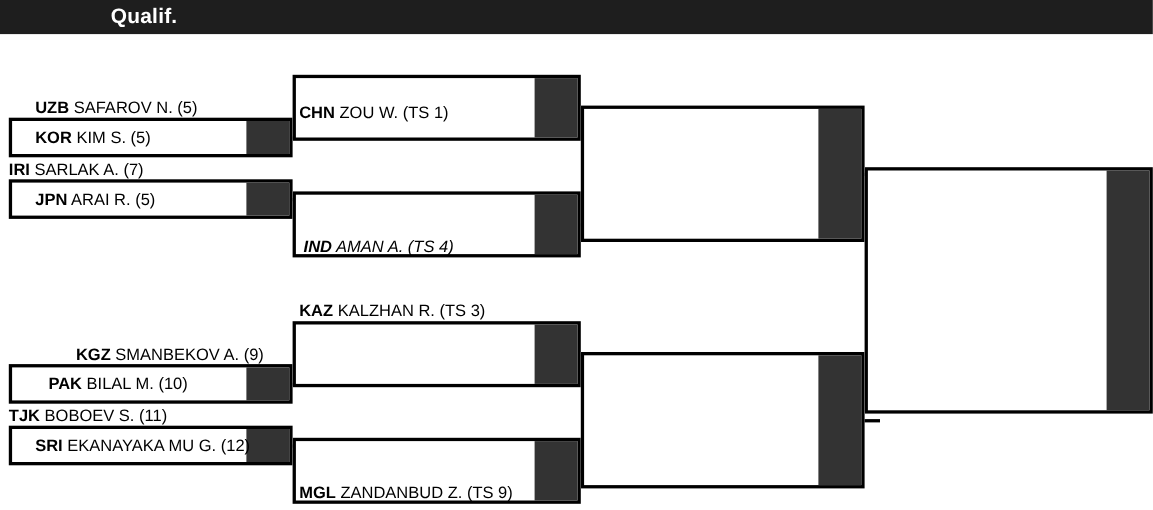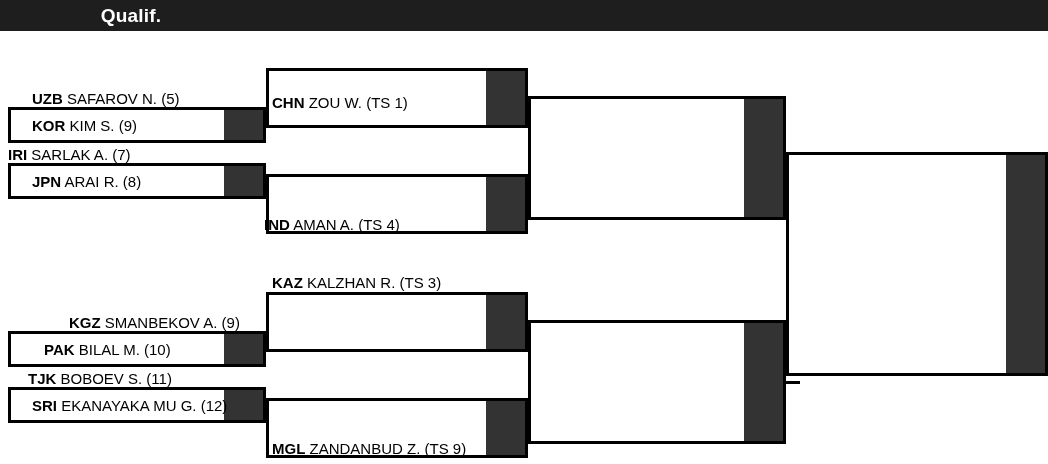--- a/index.html
+++ b/index.html
@@ -58,45 +58,45 @@
 <div class="sheet">
 
   <div class="hdr" id="hdr">
       <div class="hdr-cell" style="left: 0px; width: 262px;">Qualif.</div>
     </div>
 
   <div id="bracket-body">
       <div class="lbl" style="left: 32px; top: 91px;"><b>UZB</b><span class="nm"> SAFAROV N. (5)</span></div>
       <div class="lbl" style="left: 8px; top: 147px;"><b>IRI</b><span class="nm"> SARLAK A. (7)</span></div>
       <div class="lbl" style="left: 32px; top: 315px; margin-left: 37px;"><b>KGZ</b><span class="nm"> SMANBEKOV A. (9)</span></div>
-      <div class="lbl" style="left: 8px; top: 371px; margin-left: 20px;"><b>TJK</b><span class="nm"> BOBOEV S. (11)</span></div>
+      <div class="lbl" style="left: 8px; top: 371px;"><b>TJK</b><span class="nm"> BOBOEV S. (11)</span></div>
       <div class="box" style="left: 8px; top: 107px; width: 258px; height: 36px;"></div>
       <div class="blk" style="left: 224px; top: 110px; width: 39px; height: 30px;"></div>
       <div class="stub" style="left: 266px; top: 123.5px; width: 14px;"></div>
-      <div class="lbl" style="left: 32px; top: 118px;"><b>KOR</b><span class="nm"> KIM S. (9)</span></div>
+      <div class="lbl" style="left: 32px; top: 118px;"><b>KOR</b><span class="nm"> KIM S. (5)</span></div>
       <div class="box" style="left: 8px; top: 163px; width: 258px; height: 36px;"></div>
       <div class="blk" style="left: 224px; top: 166px; width: 39px; height: 30px;"></div>
       <div class="stub" style="left: 266px; top: 179.5px; width: 14px;"></div>
-      <div class="lbl" style="left: 32px; top: 174px;"><b>JPN</b><span class="nm"> ARAI R. (8)</span></div>
+      <div class="lbl" style="left: 32px; top: 174px;"><b>JPN</b><span class="nm"> ARAI R. (5)</span></div>
       <div class="box" style="left: 8px; top: 331px; width: 258px; height: 36px;"></div>
       <div class="blk" style="left: 224px; top: 334px; width: 39px; height: 30px;"></div>
       <div class="stub" style="left: 266px; top: 347.5px; width: 14px;"></div>
       <div class="lbl" style="left: 44px; top: 342px;"><b>PAK</b><span class="nm"> BILAL M. (10)</span></div>
       <div class="box" style="left: 8px; top: 387px; width: 258px; height: 36px;"></div>
       <div class="blk" style="left: 224px; top: 390px; width: 39px; height: 30px;"></div>
       <div class="stub" style="left: 266px; top: 403.5px; width: 14px;"></div>
       <div class="lbl" style="left: 32px; top: 398px;"><b>SRI</b><span class="nm"> EKANAYAKA MU G. (12)</span></div>
       <div class="box" style="left: 266px; top: 68px; width: 262px; height: 60px;"></div>
       <div class="blk" style="left: 486px; top: 71px; width: 39px; height: 54px;"></div>
       <div class="stub" style="left: 528px; top: 96.5px; width: 14px;"></div>
       <div class="lbl" style="left: 272px; top: 63px; margin-top: 32px;"><b>CHN</b><span class="nm"> ZOU W. (TS 1)</span></div>
       <div class="box" style="left: 266px; top: 174px; width: 262px; height: 60px;"></div>
       <div class="blk" style="left: 486px; top: 177px; width: 39px; height: 54px;"></div>
       <div class="stub" style="left: 528px; top: 202.5px; width: 14px;"></div>
-      <div class="lbl" style="left: 264px; top: 217px;"><b>IND</b><span class="nm"> AMAN A. (TS 4)</span></div>
+      <div class="lbl" style="left: 276px; top: 217px; font-style: italic;"><b>IND</b><span class="nm"> AMAN A. (TS 4)</span></div>
       <div class="box" style="left: 266px; top: 292px; width: 262px; height: 60px;"></div>
       <div class="blk" style="left: 486px; top: 295px; width: 39px; height: 54px;"></div>
       <div class="stub" style="left: 528px; top: 320.5px; width: 14px;"></div>
       <div class="lbl" style="left: 272px; top: 275px;"><b>KAZ</b><span class="nm"> KALZHAN R. (TS 3)</span></div>
       <div class="box" style="left: 266px; top: 398px; width: 262px; height: 60px;"></div>
       <div class="blk" style="left: 486px; top: 401px; width: 39px; height: 54px;"></div>
       <div class="stub" style="left: 528px; top: 426.5px; width: 14px;"></div>
       <div class="lbl" style="left: 272px; top: 441px;"><b>MGL</b><span class="nm"> ZANDANBUD Z. (TS 9)</span></div>
       <div class="box" style="left: 528px; top: 96px; width: 258px; height: 124px;"></div>
       <div class="blk" style="left: 744px; top: 99px; width: 39px; height: 118px;"></div>

